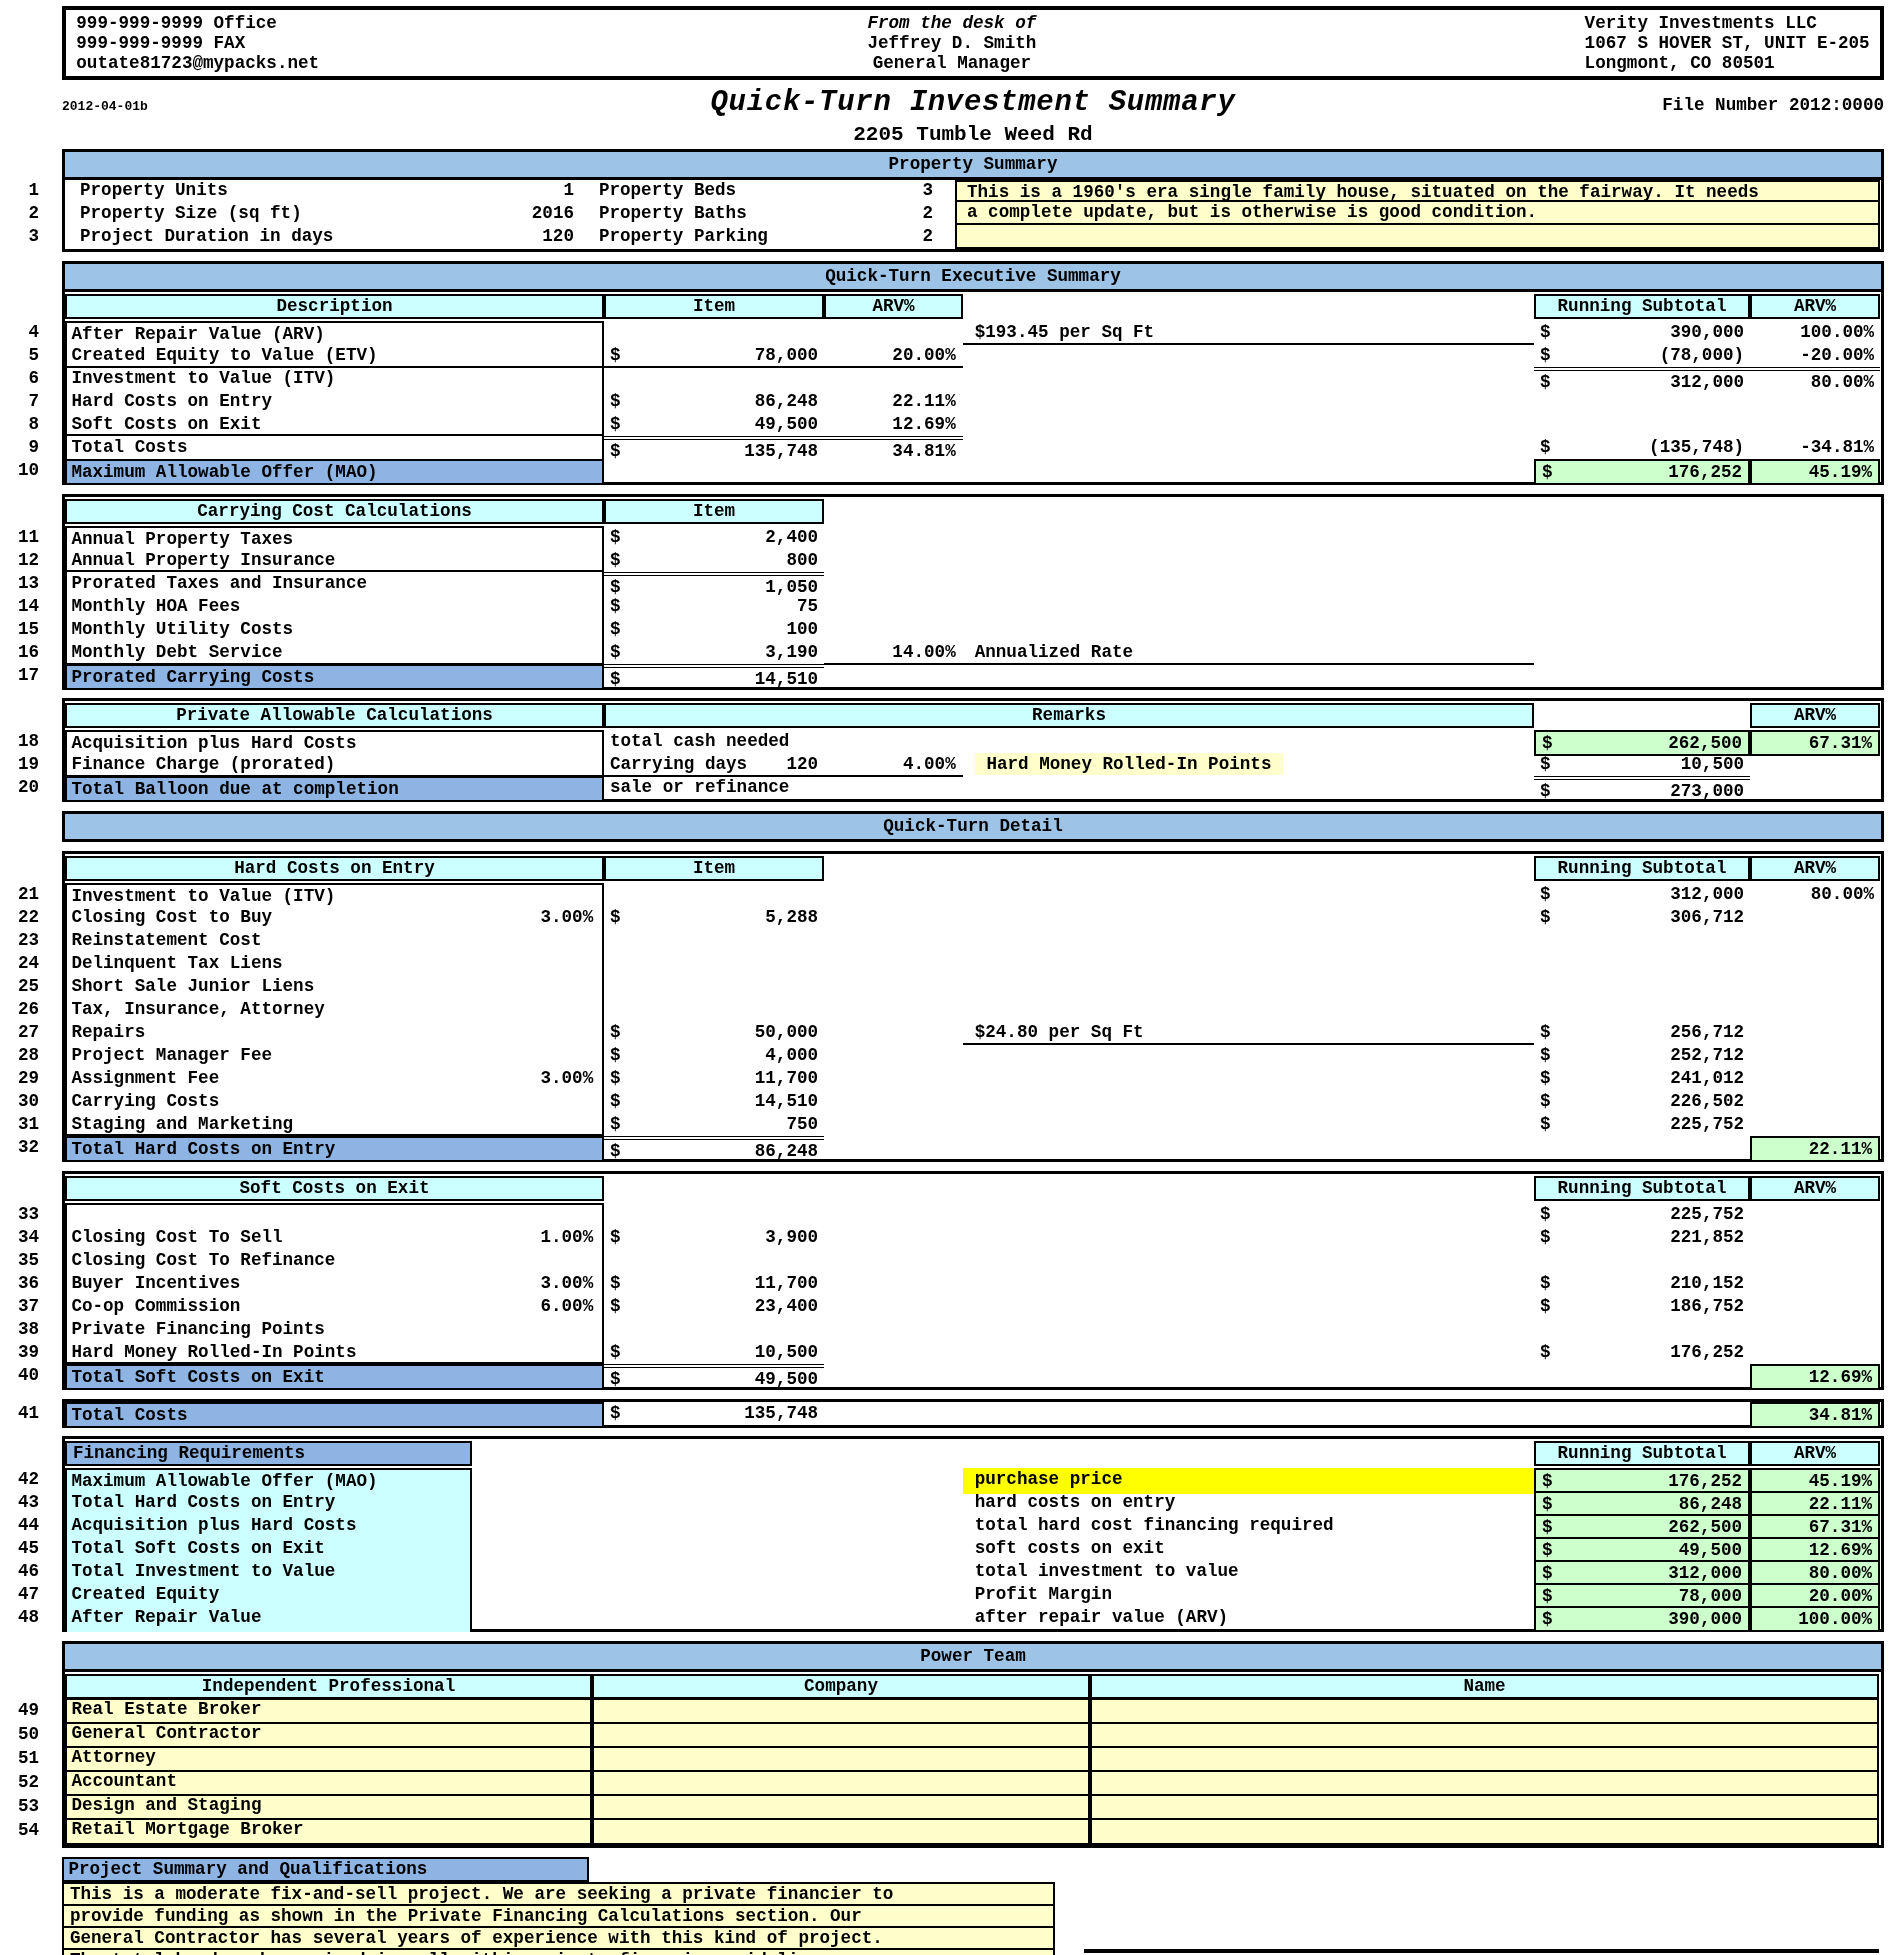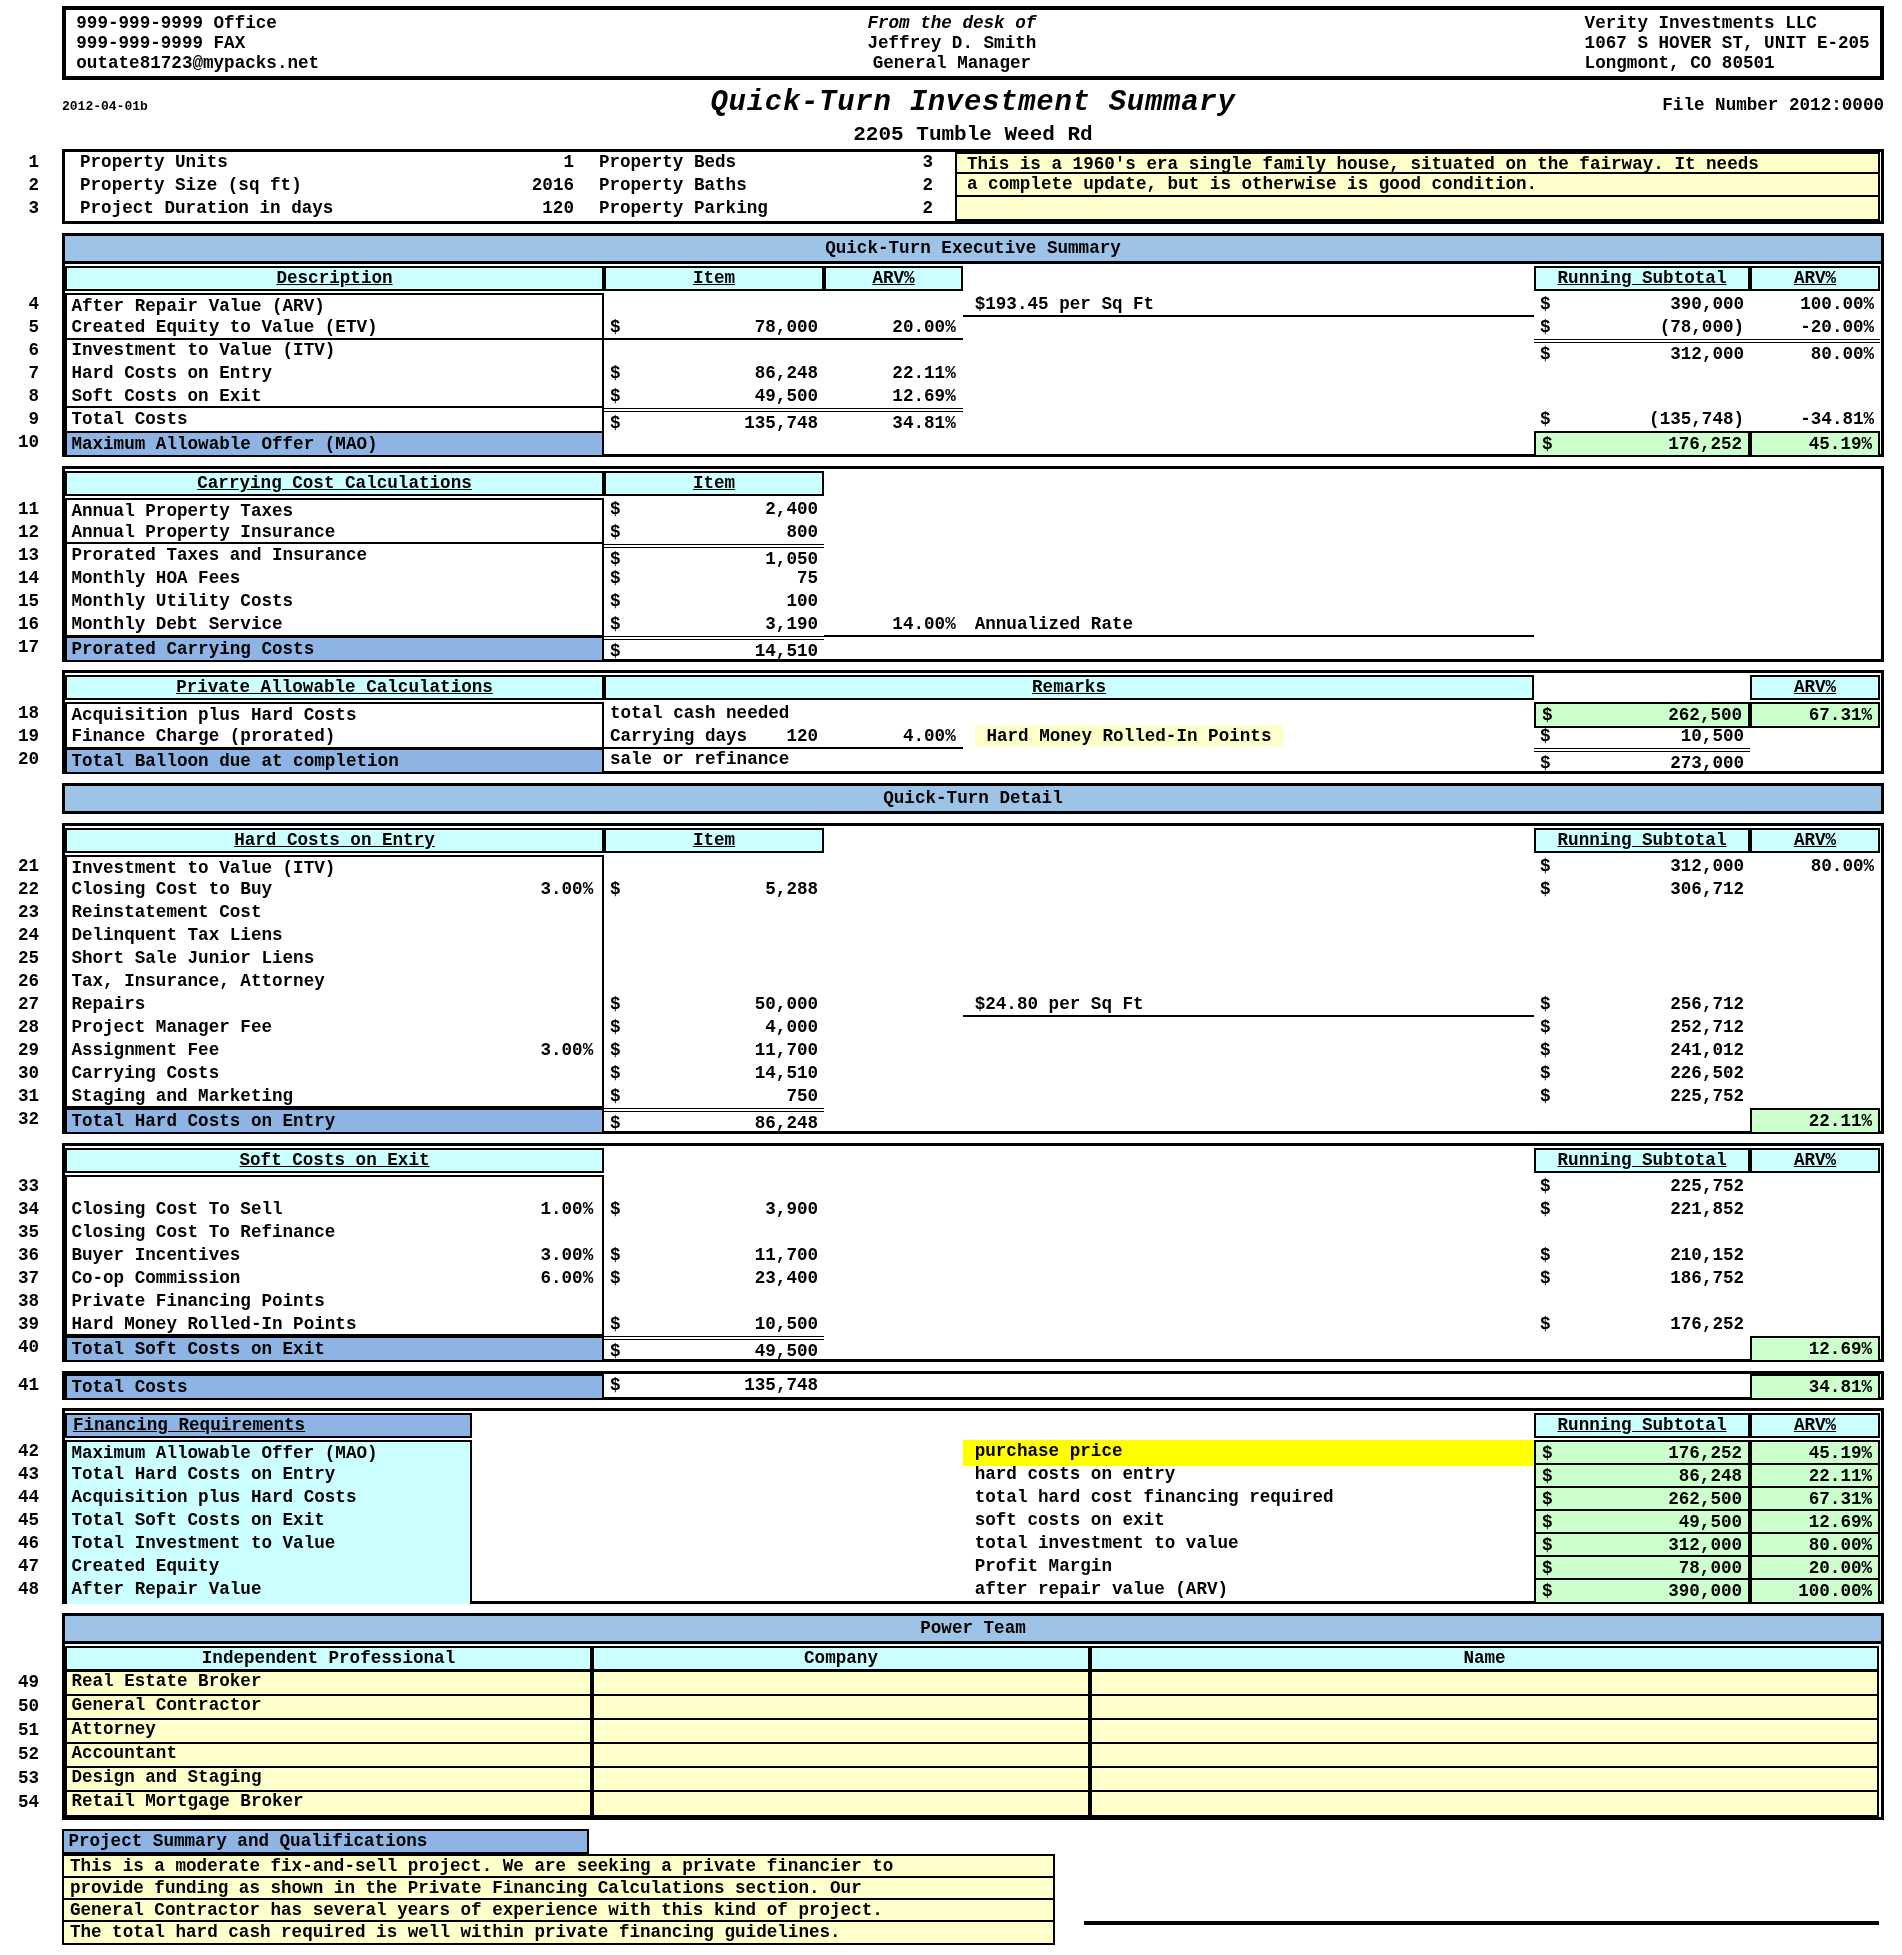--- a/index.html
+++ b/index.html
@@ -18,21 +18,21 @@
   .titlebar{margin:5.9px 0 1.5px 62px;width:1822px;display:flex;align-items:baseline;}
   .tb-version{width:315px;font-size:13px;}
   .tb-title{flex:1;text-align:center;font-size:29px;font-style:italic;letter-spacing:0.7px;font-family:Liberation Mono, monospace;}
   .tb-file{width:315px;text-align:right;font-size:17.6px;}
   .addr{margin-left:62px;width:1822px;text-align:center;font-size:21px;height:29px;line-height:29px;}
   
   .secwrap{margin:0 0 8.8px 62px;width:1822px;box-sizing:border-box;border:3.7px solid #000;position:relative;background:#fff;}
   .band{height:25px;line-height:24px;text-align:center;background:#9DC3E6;border-bottom:3.7px solid #000;}
   .bandonly .band{border-bottom:none;}
   
-  .hdrrow{display:grid;grid-template-columns:407px 132px 220px 139px 571px 216px 130px;height:29px;align-items:center;text-decoration:underline;}
+  .hdrrow{display:grid;grid-template-columns:407px 132px 220px 139px 571px 216px 130px;height:29px;align-items:center;}
   .hb{background:#CCFFFF;border:2.9px solid #000;box-sizing:border-box;height:25px;line-height:20px;text-align:center;}
   .hb.blue{background:#8DB4E2;text-align:left;padding-left:5.9px;}
   .hb1{grid-column:1/3;}
   .finreq .hb1{grid-column:1/2;}
   .hb-it{grid-column:3/4;}
   .hb-av{grid-column:4/5;}
   .hb-rm{grid-column:3/6;}
   .hb-ru{grid-column:6/7;}
   .hb-ar{grid-column:7/8;}
   
@@ -104,20 +104,21 @@
 
   <div class="titlebar">
     <div class="tb-version">2012-04-01b</div>
     <div class="tb-title">Quick-Turn Investment Summary</div>
     <div class="tb-file">File Number 2012:0000</div>
   </div>
   <div class="addr">2205 Tumble Weed Rd</div>
 
   <div id="sections">
       <div class="secwrap">
+        <div class="band">Property Summary</div>
         <div class="rp">
           <span class="num">1</span>
           <div class="pa">Property Units</div>
           <div class="pb">1</div>
           <div class="gap"></div>
           <div class="pc">Property Beds</div>
           <div class="pd">3</div>
           <div class="gap"></div>
           <div class="pe">This is a 1960's era single family house, situated on the fairway. It needs</div>
         </div>

